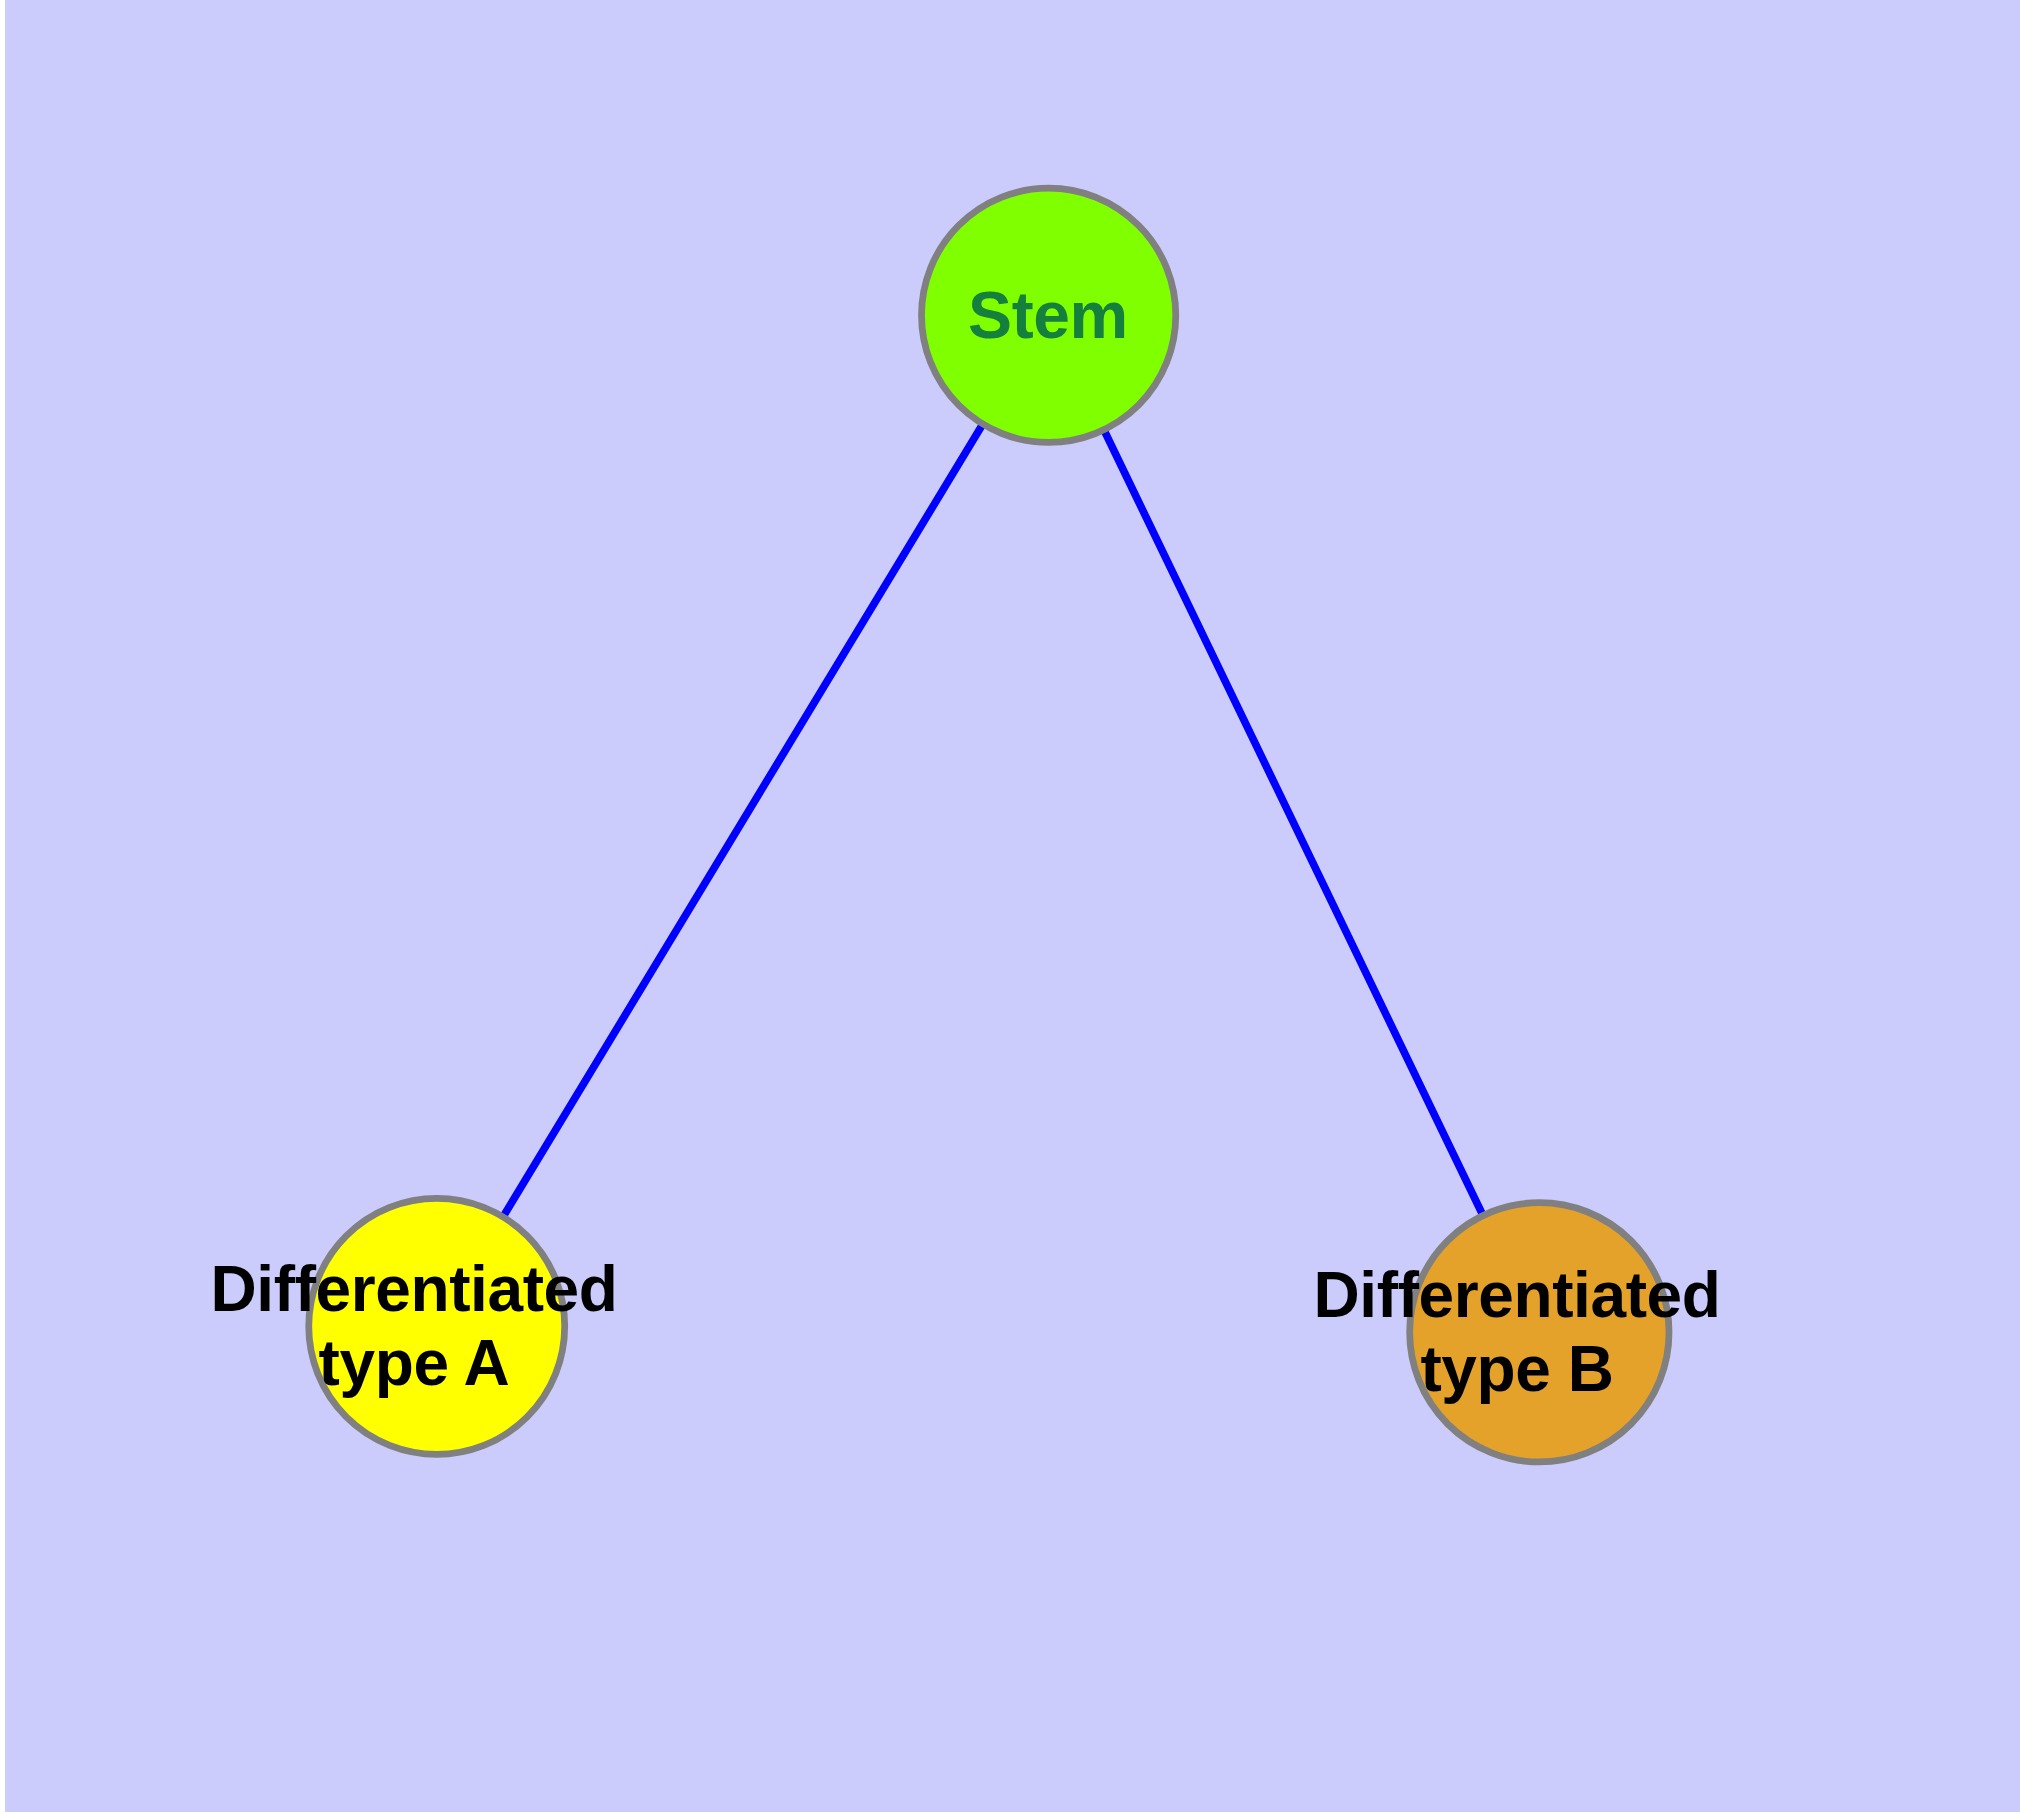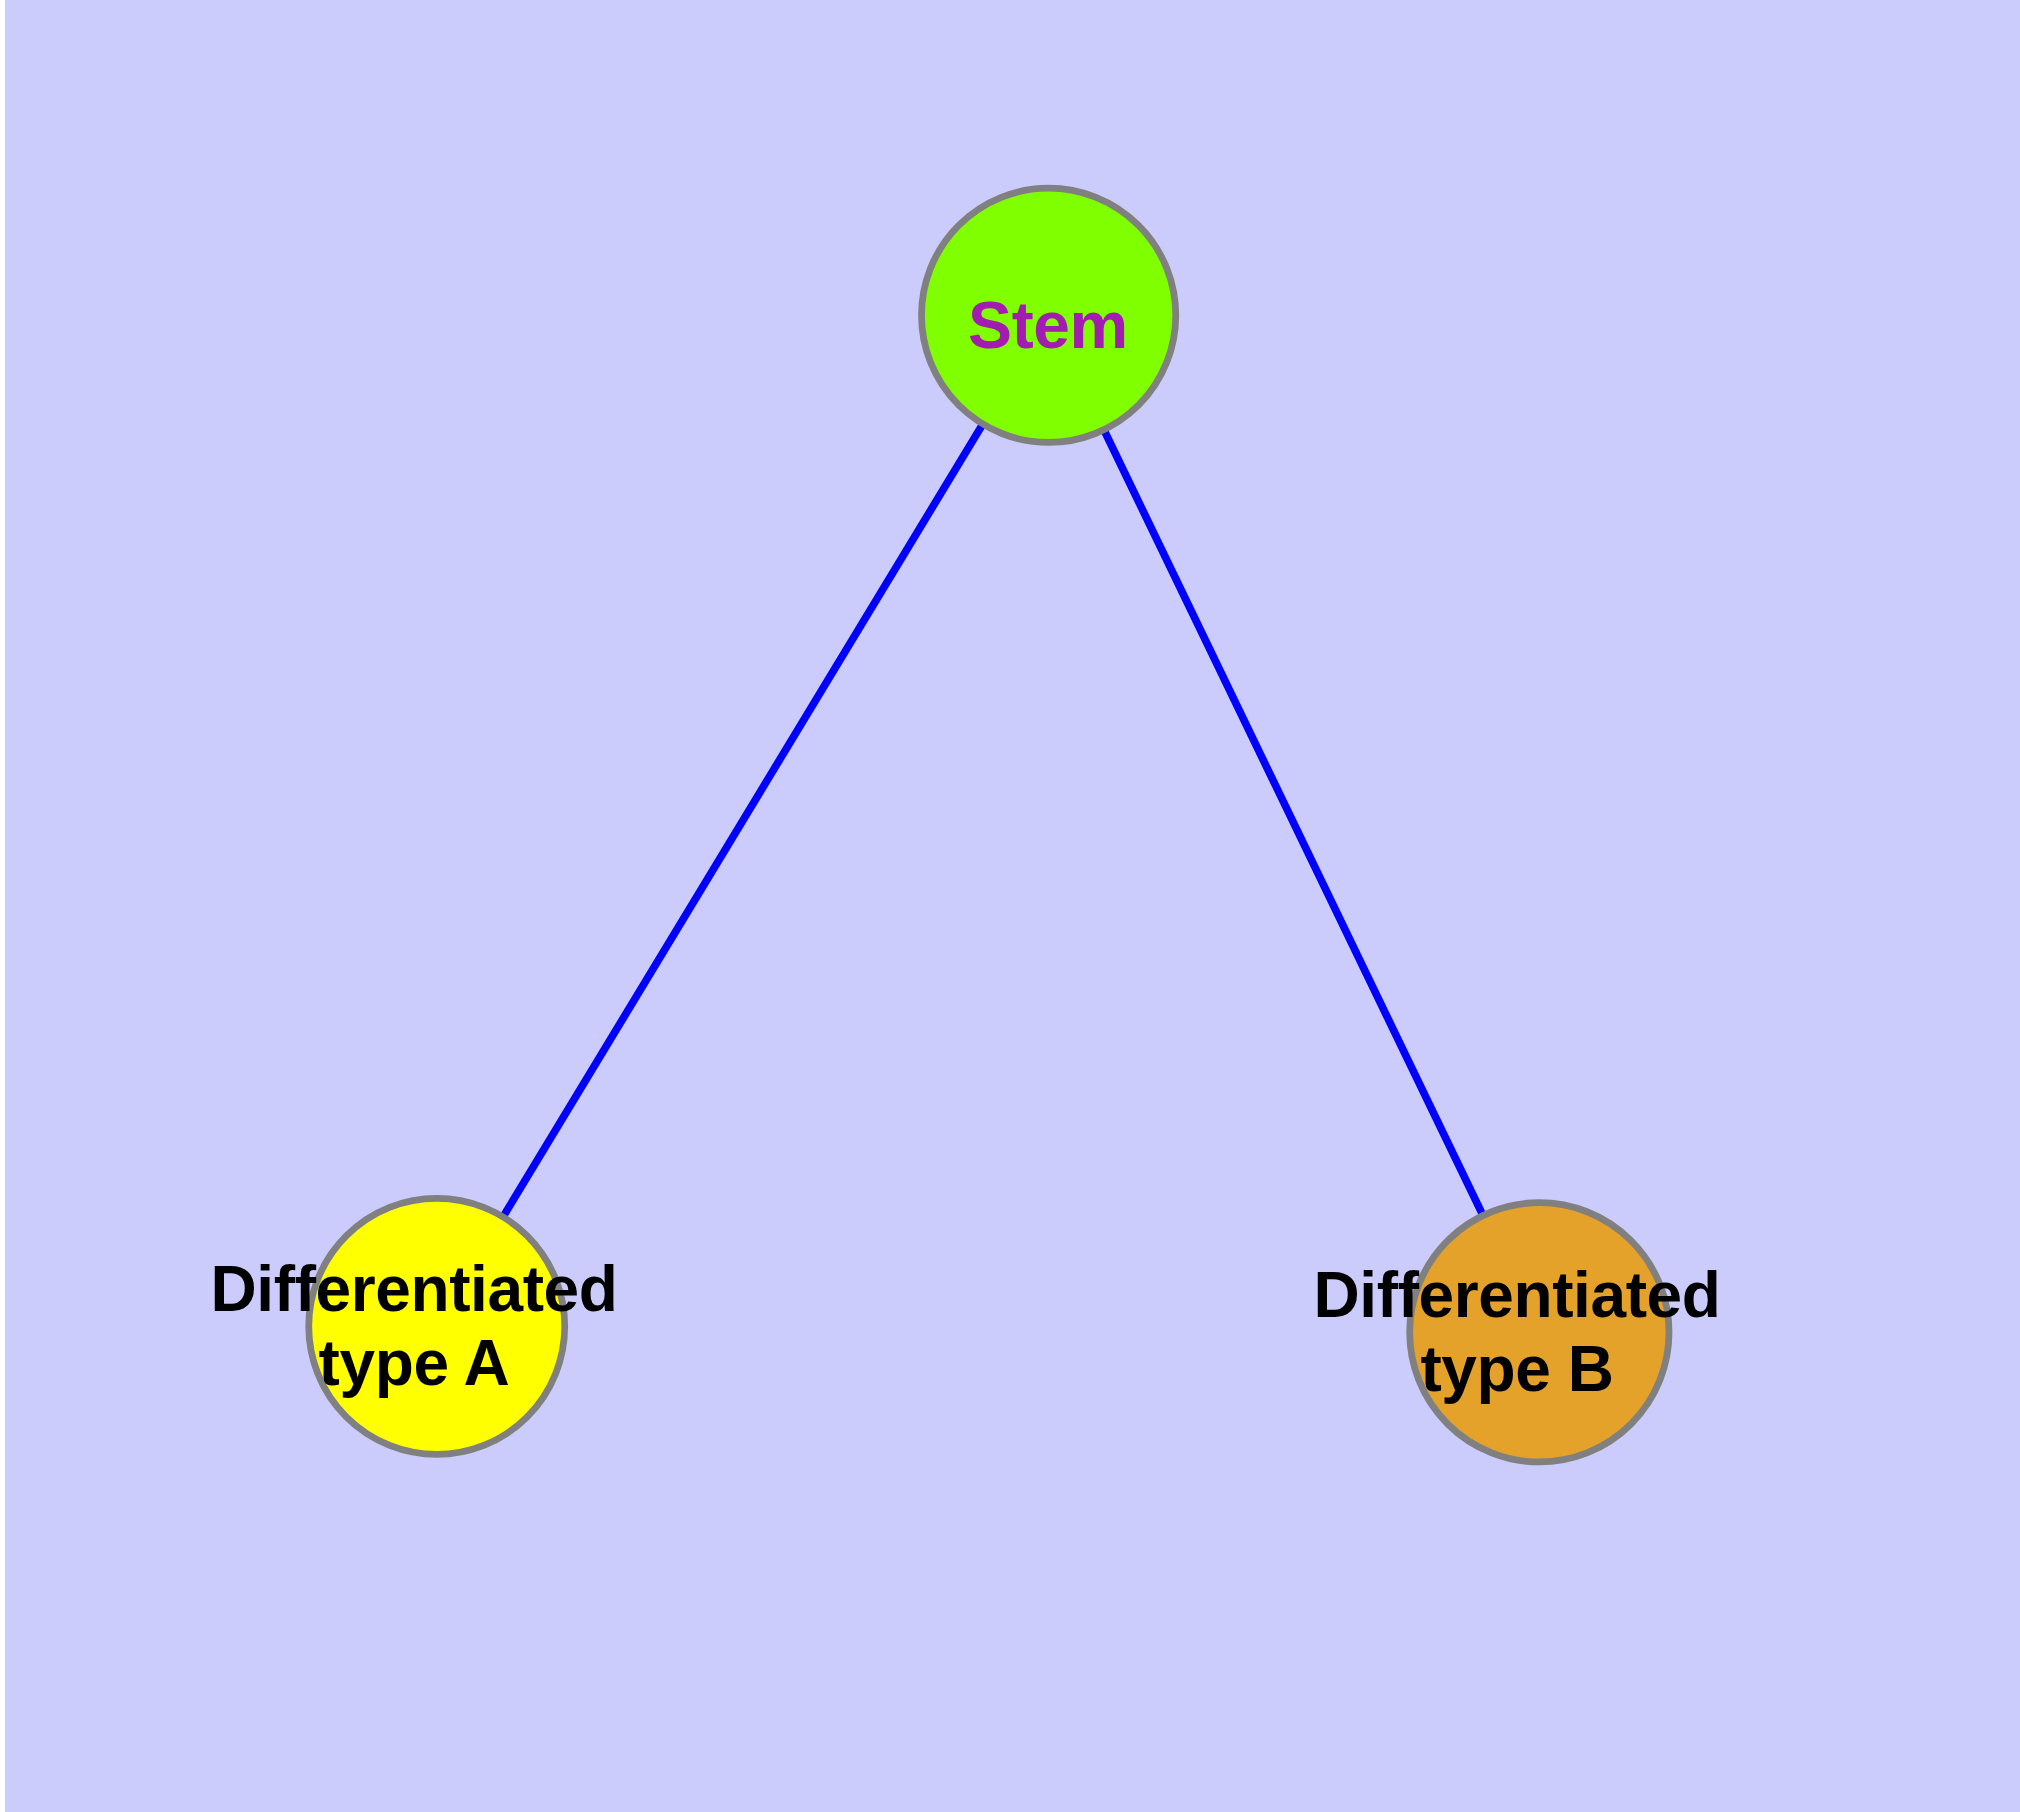--- a/index.html
+++ b/index.html
@@ -75,21 +75,21 @@
       <line id="edge-stem-diff-b" x1="1237" y1="372" x2="1816" y2="1572" stroke="#0000ff" stroke-width="9" stroke-linecap="butt"></line>
     </g>
 
     <g>
       <circle id="node-stem" cx="1237" cy="372" r="150" fill="#80ff00" stroke="#808080" stroke-width="8"></circle>
       <circle id="node-diff-a" cx="515" cy="1565" r="151" fill="#ffff00" stroke="#808080" stroke-width="8"></circle>
       <circle id="node-diff-b" cx="1816" cy="1572" r="153" fill="#e5a22a" stroke="#808080" stroke-width="8"></circle>
     </g>
   </svg>
 
-  <div class="node-label" id="label-stem" style="left: 1048px; top: 325px; font-size: 66px; color: #a21caf;">Stem</div>
+  <div class="node-label" id="label-stem" style="left: 1048px; top: 315px; font-size: 66px; color: #15803d;">Stem</div>
 
   <div class="node-label" id="label-type-a" style="left: 414px; top: 1326px; font-size: 64px; color: rgb(0, 0, 0);">Differentiated
 type A</div>
 
   <div class="node-label" id="label-type-b" style="left: 1517px; top: 1332px; font-size: 64px; color: rgb(0, 0, 0);">Differentiated
 type B</div>
 
 </div>
 
 

